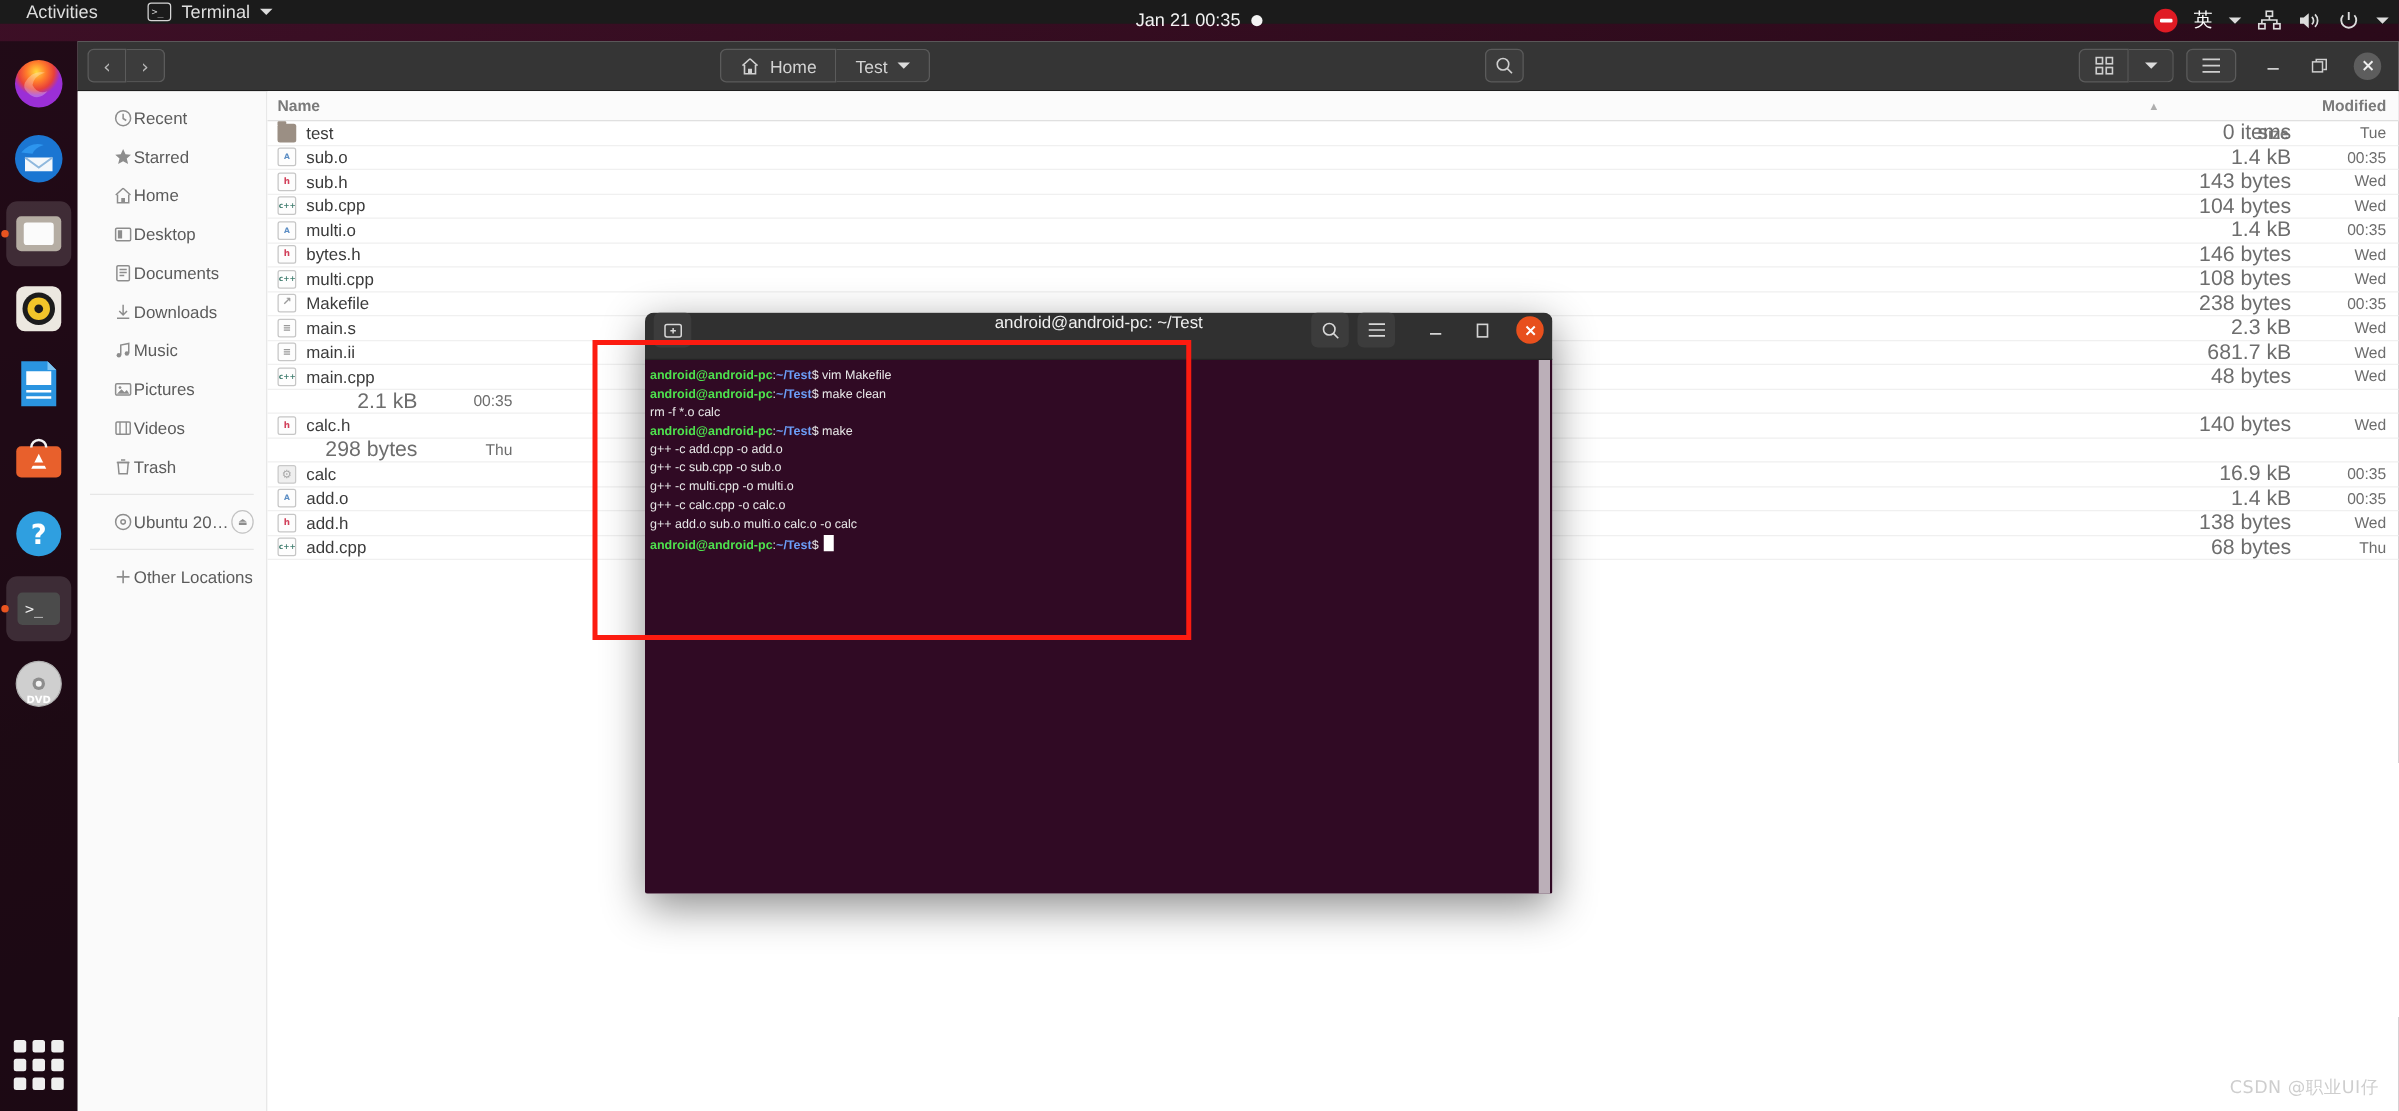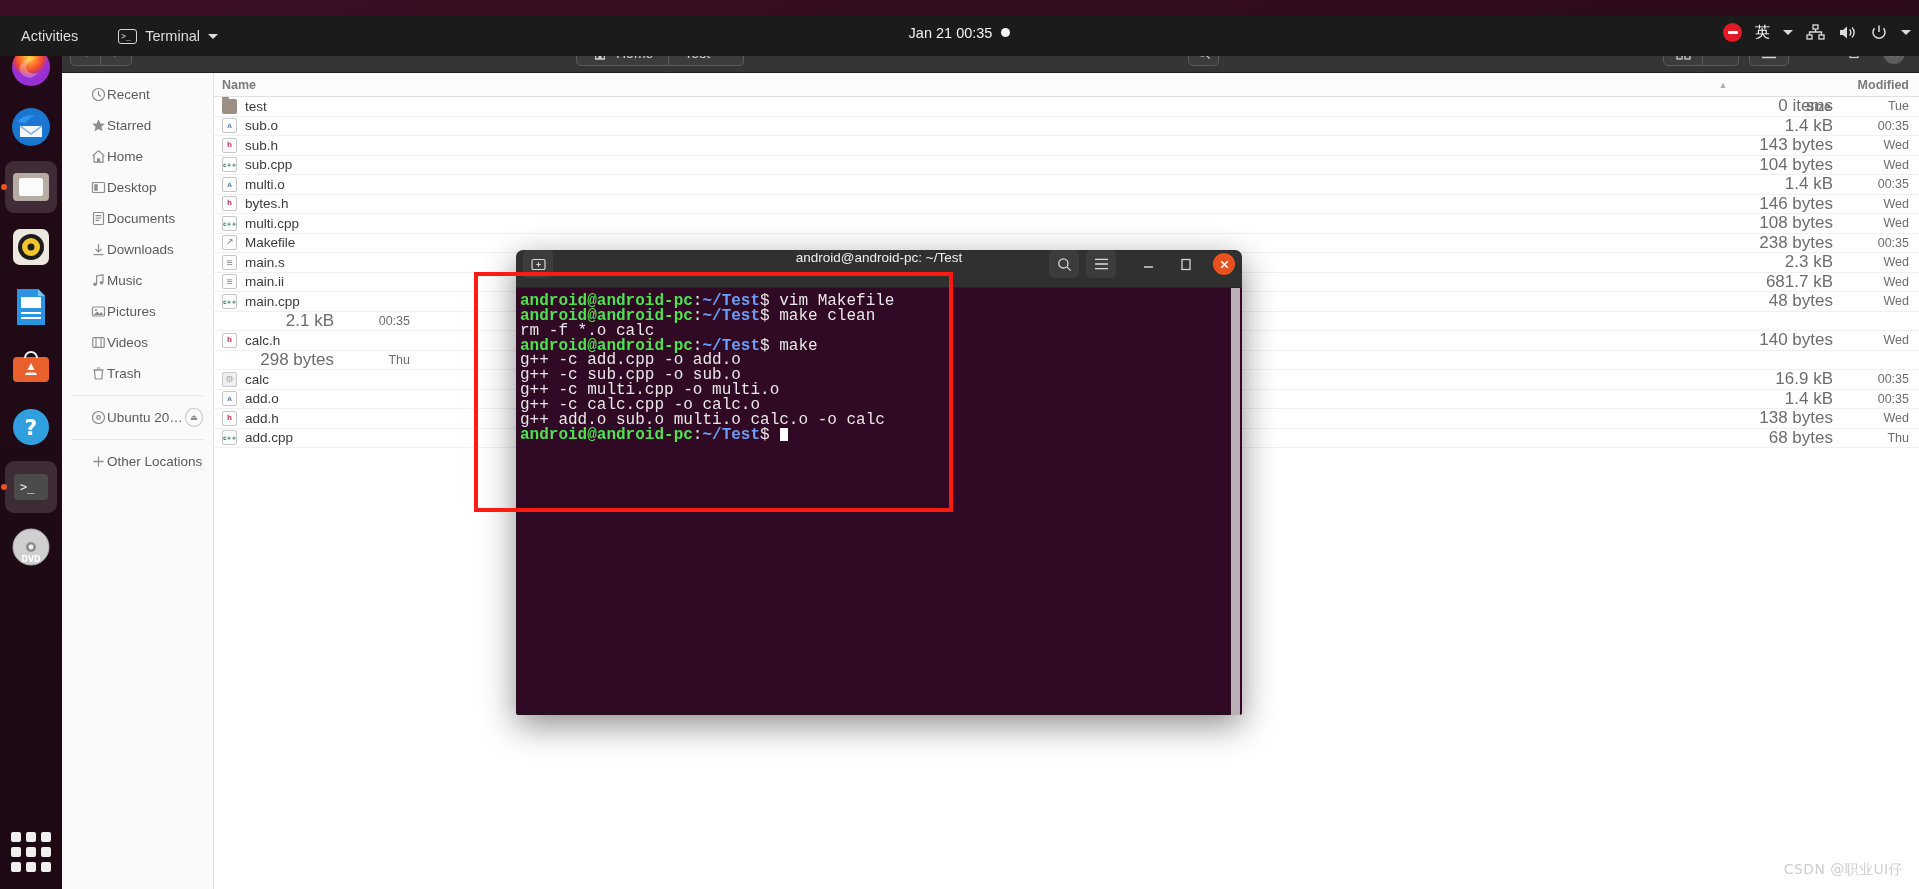--- a/index.html
+++ b/index.html
@@ -10,21 +10,21 @@
     background: #2c0b1c;
   }
   #screen {
     position: relative;
     width: 1919px; height: 889px;
     background: linear-gradient(160deg, #3d0f26 0%, #2b0a1a 45%, #1f0713 100%);
   }
 
   
   #topbar {
-    position: absolute; left: 0; top: 16px; width: 1919px; height: 40px;
+    position: absolute; left: 0; top: 0; width: 1919px; height: 19px;
     background: #1b1b1b;
     display: flex; 
     color: #e6e6e6; font-size: 15px;
     z-index: 60;
   }
   .tb-left { display: flex; align-items: center; gap: 0px; padding-left: 10px; }
   .tb-item {
     padding: 3px 11px; border-radius: 5px; display: flex; align-items: center; gap: 8px;
     color: #dedede; font-size: 14.5px;
   }
@@ -196,21 +196,21 @@
   .t-right { margin-left: auto; display: flex; align-items: center; gap: 7px; z-index: 2; }
   .t-wctl { display: flex; align-items: center; gap: 16px; margin-left: 14px; }
   .t-wbtn { width: 22px; height: 22px; display: flex; align-items: center; justify-content: center;
             color: #d4d4d4; font-size: 13px; }
   .t-wbtn.close { background: #e8501d; border-radius: 50%; color: #fff; font-size: 12px; }
   #term-body {
     flex: 1; background: #300a24; position: relative; overflow: hidden;
     padding: 6px 0 0 4px;
   }
   #term-text {
-    font-family: Liberation Mono, monospace; font-size: 16px; line-height: 14.85px;
+    font-family: Liberation Sans, sans-serif; font-size: 10px; line-height: 14.85px;
     color: #e8e8e8; white-space: pre;
   }
   .p-user { color: #4ee24e; font-weight: bold; }
   .p-colon { color: #e8e8e8; }
   .p-path { color: #6c9ef8; font-weight: bold; }
   .p-dollar { color: #e8e8e8; }
   .cursor { display: inline-block; width: 8px; height: 13px; background: #ffffff;
             vertical-align: -2px; margin-left: 1px; }
   #term-scroll {
     position: absolute; right: 2px; top: 0; width: 9px; height: 100%;

